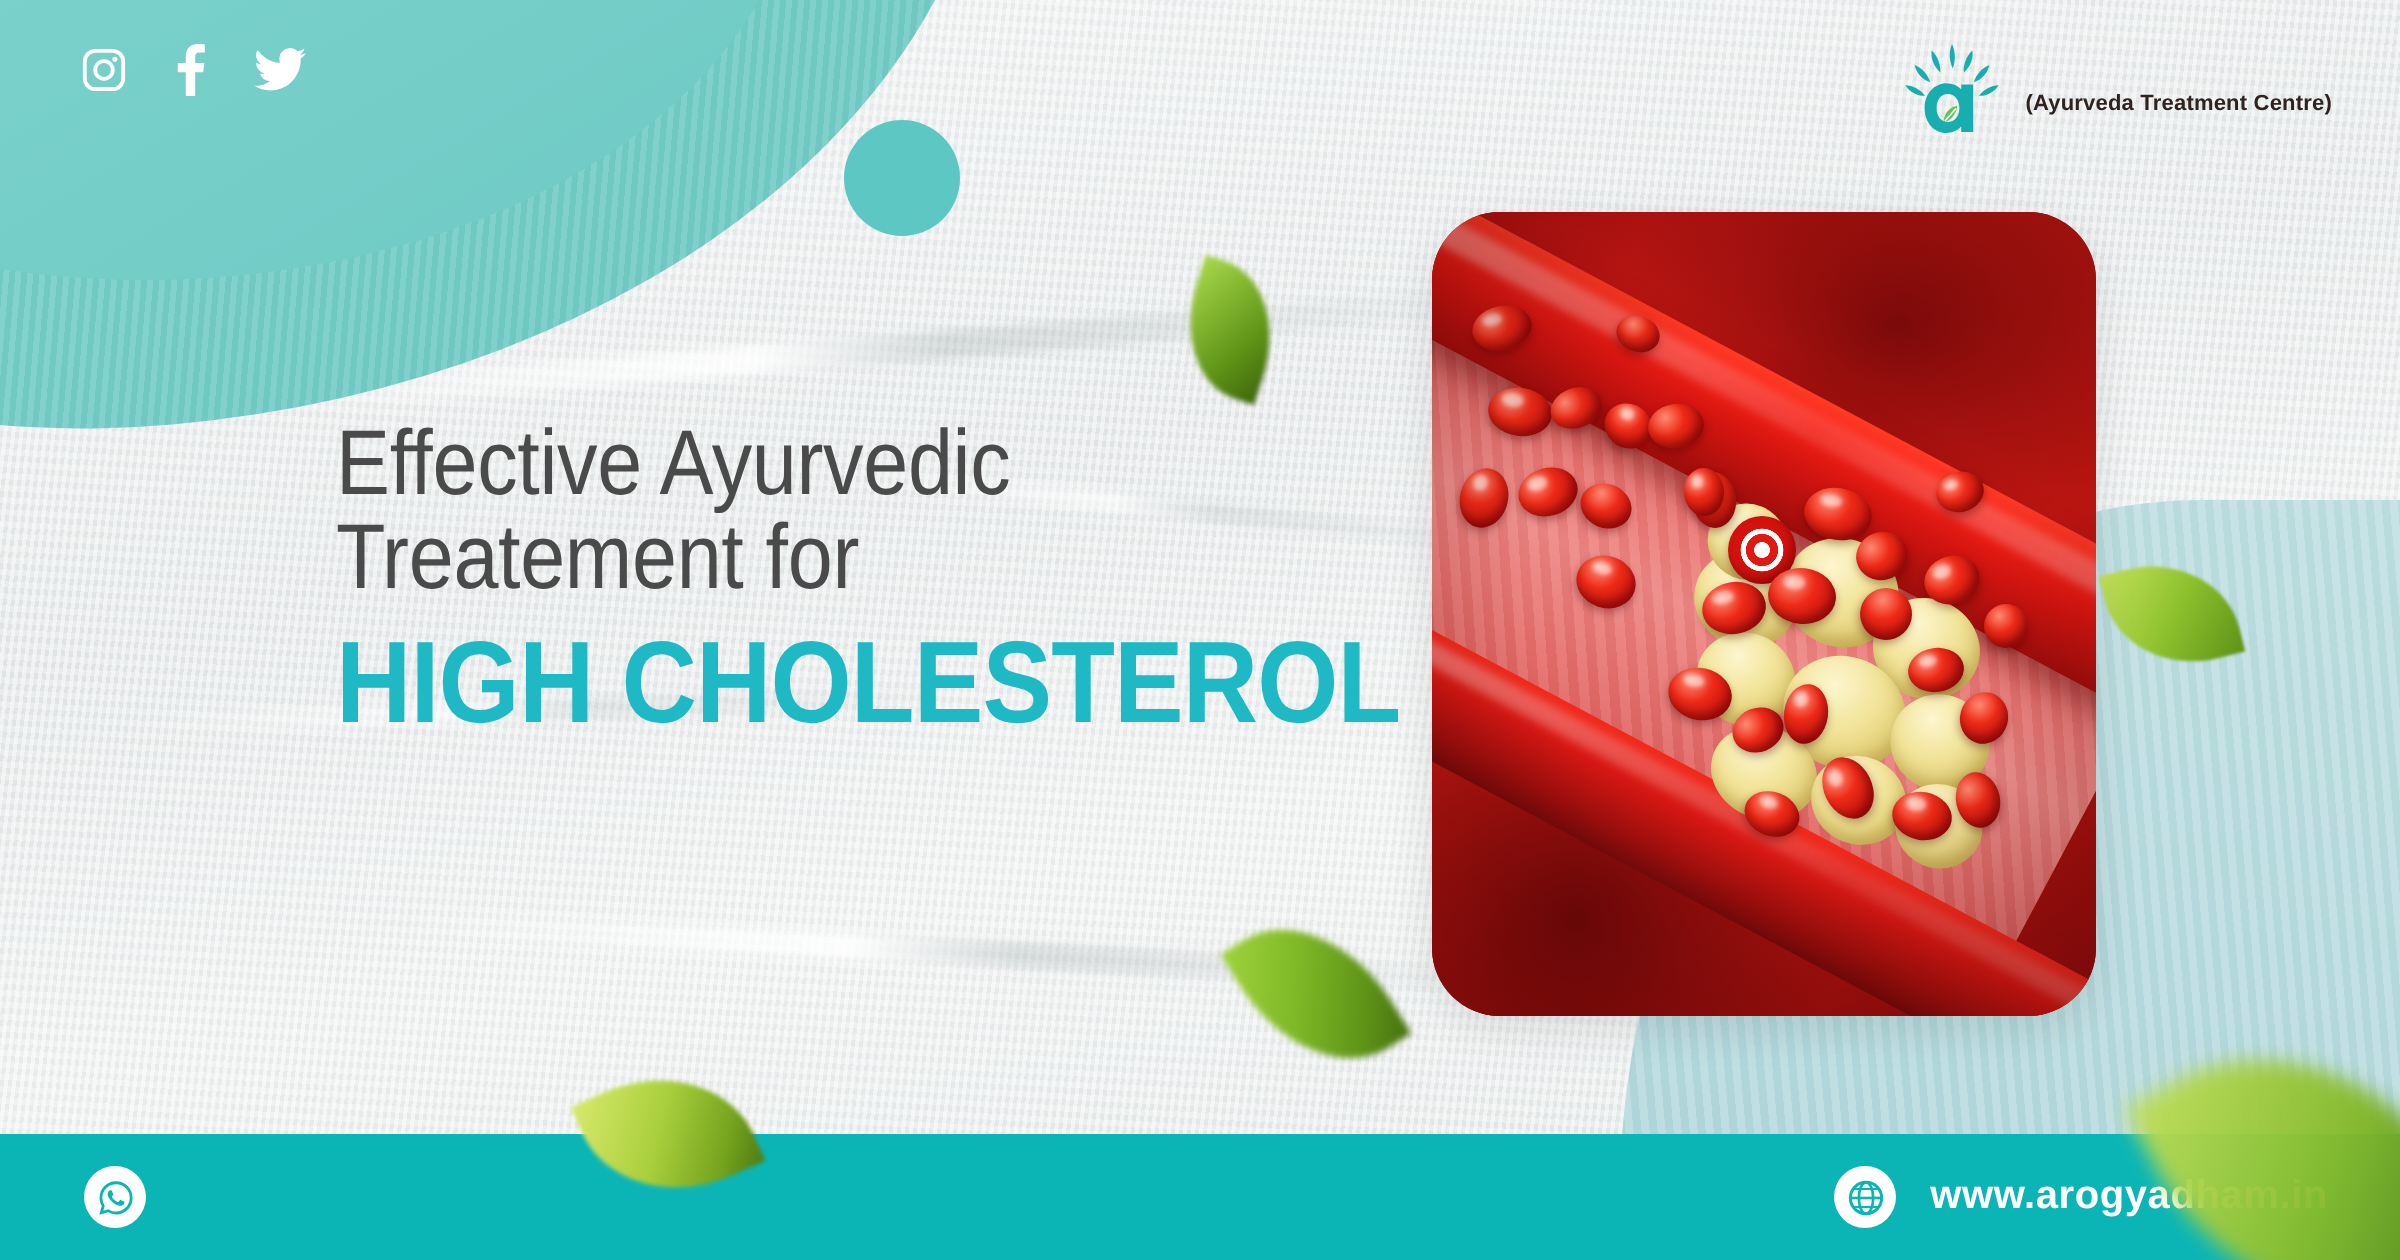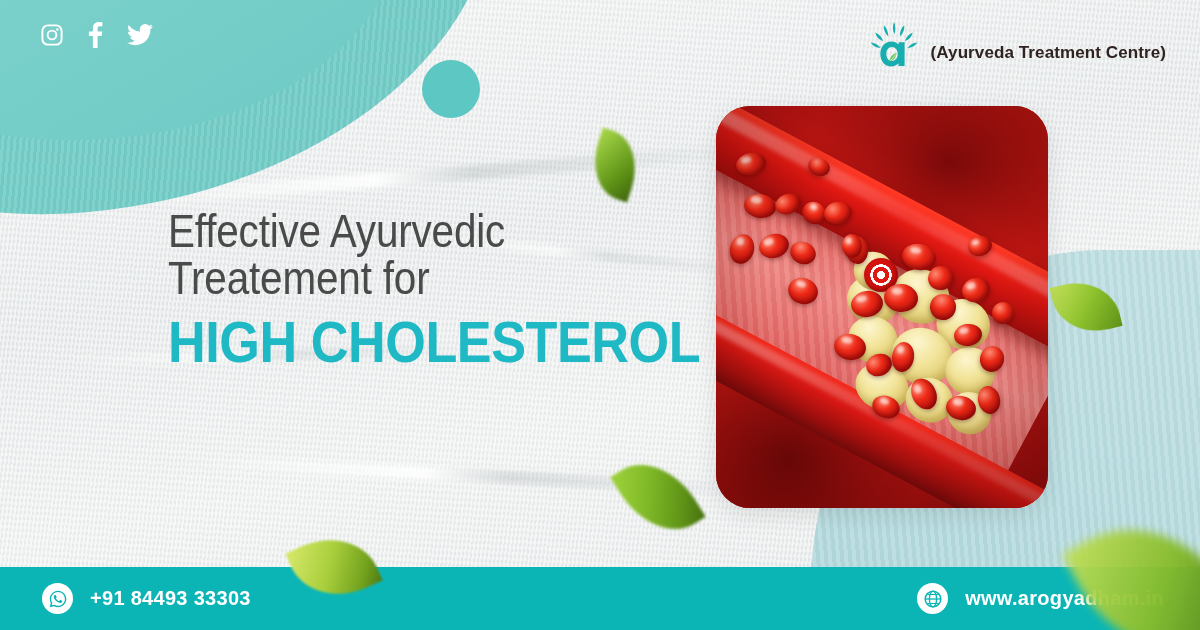--- a/index.html
+++ b/index.html
@@ -108,21 +108,21 @@
     letter-spacing:.6px;
     color:#3d2a26;
     line-height:1;
     padding-bottom:3px;
     border-bottom:2px solid #3fb7b0;
     text-align:center;
   }
   .logo-sub {
     font-family:"Liberation Sans", sans-serif;
     font-weight:bold;
-    font-size:17px;
+    font-size:11px;
     color:#2f2320;
     line-height:1;
     margin-top:5px;
     letter-spacing:.1px;
     text-align:center;
   }
 
   
   .headline {
     position:absolute;
@@ -451,21 +451,20 @@
       <div class="lf"></div>
     </div>
 
   <div class="footer">
     <div class="footer-item left">
       <span class="fico">
         <svg width="20" height="20" viewBox="0 0 24 24" aria-hidden="true">
           <path fill="#0bb5b5" d="M12.04 2C6.58 2 2.13 6.45 2.13 11.91c0 1.75.46 3.46 1.32 4.96L2 22l5.25-1.38a9.87 9.87 0 0 0 4.79 1.22h.01c5.46 0 9.91-4.45 9.91-9.91C21.96 6.45 17.5 2 12.04 2zm0 18.15c-1.48 0-2.93-.4-4.2-1.15l-.3-.18-3.12.82.83-3.04-.2-.31a8.19 8.19 0 0 1-1.26-4.38c0-4.54 3.7-8.23 8.25-8.23 2.2 0 4.27.86 5.83 2.41a8.18 8.18 0 0 1 2.41 5.83c0 4.54-3.7 8.23-8.24 8.23zm4.52-6.16c-.25-.12-1.47-.72-1.69-.81-.23-.08-.39-.12-.56.13-.16.25-.64.8-.79.97-.14.17-.29.19-.54.06-.25-.12-1.05-.39-2-1.23-.74-.66-1.24-1.47-1.38-1.72-.15-.25-.02-.38.11-.51.11-.11.25-.29.37-.43.13-.15.17-.25.25-.42.08-.17.04-.31-.02-.44-.06-.12-.56-1.35-.77-1.85-.2-.48-.4-.42-.56-.43h-.47c-.17 0-.44.06-.67.31-.23.25-.87.85-.87 2.08 0 1.22.89 2.41 1.02 2.57.12.17 1.75 2.67 4.23 3.74.59.26 1.05.41 1.41.52.59.19 1.13.16 1.56.1.47-.07 1.47-.6 1.67-1.18.21-.58.21-1.07.15-1.18-.06-.1-.23-.17-.48-.29z"></path>
         </svg>
       </span>
-      <span class="ftxt">+91 84493 33303</span>
     </div>
 
     <div class="footer-item right">
       <span class="fico">
         <svg width="20" height="20" viewBox="0 0 24 24" aria-hidden="true">
           <circle cx="12" cy="12" r="9.4" fill="none" stroke="#0bb5b5" stroke-width="1.8"></circle>
           <ellipse cx="12" cy="12" rx="4.3" ry="9.4" fill="none" stroke="#0bb5b5" stroke-width="1.6"></ellipse>
           <line x1="2.6" y1="12" x2="21.4" y2="12" stroke="#0bb5b5" stroke-width="1.6"></line>
           <line x1="4.2" y1="6.6" x2="19.8" y2="6.6" stroke="#0bb5b5" stroke-width="1.3"></line>
           <line x1="4.2" y1="17.4" x2="19.8" y2="17.4" stroke="#0bb5b5" stroke-width="1.3"></line>

